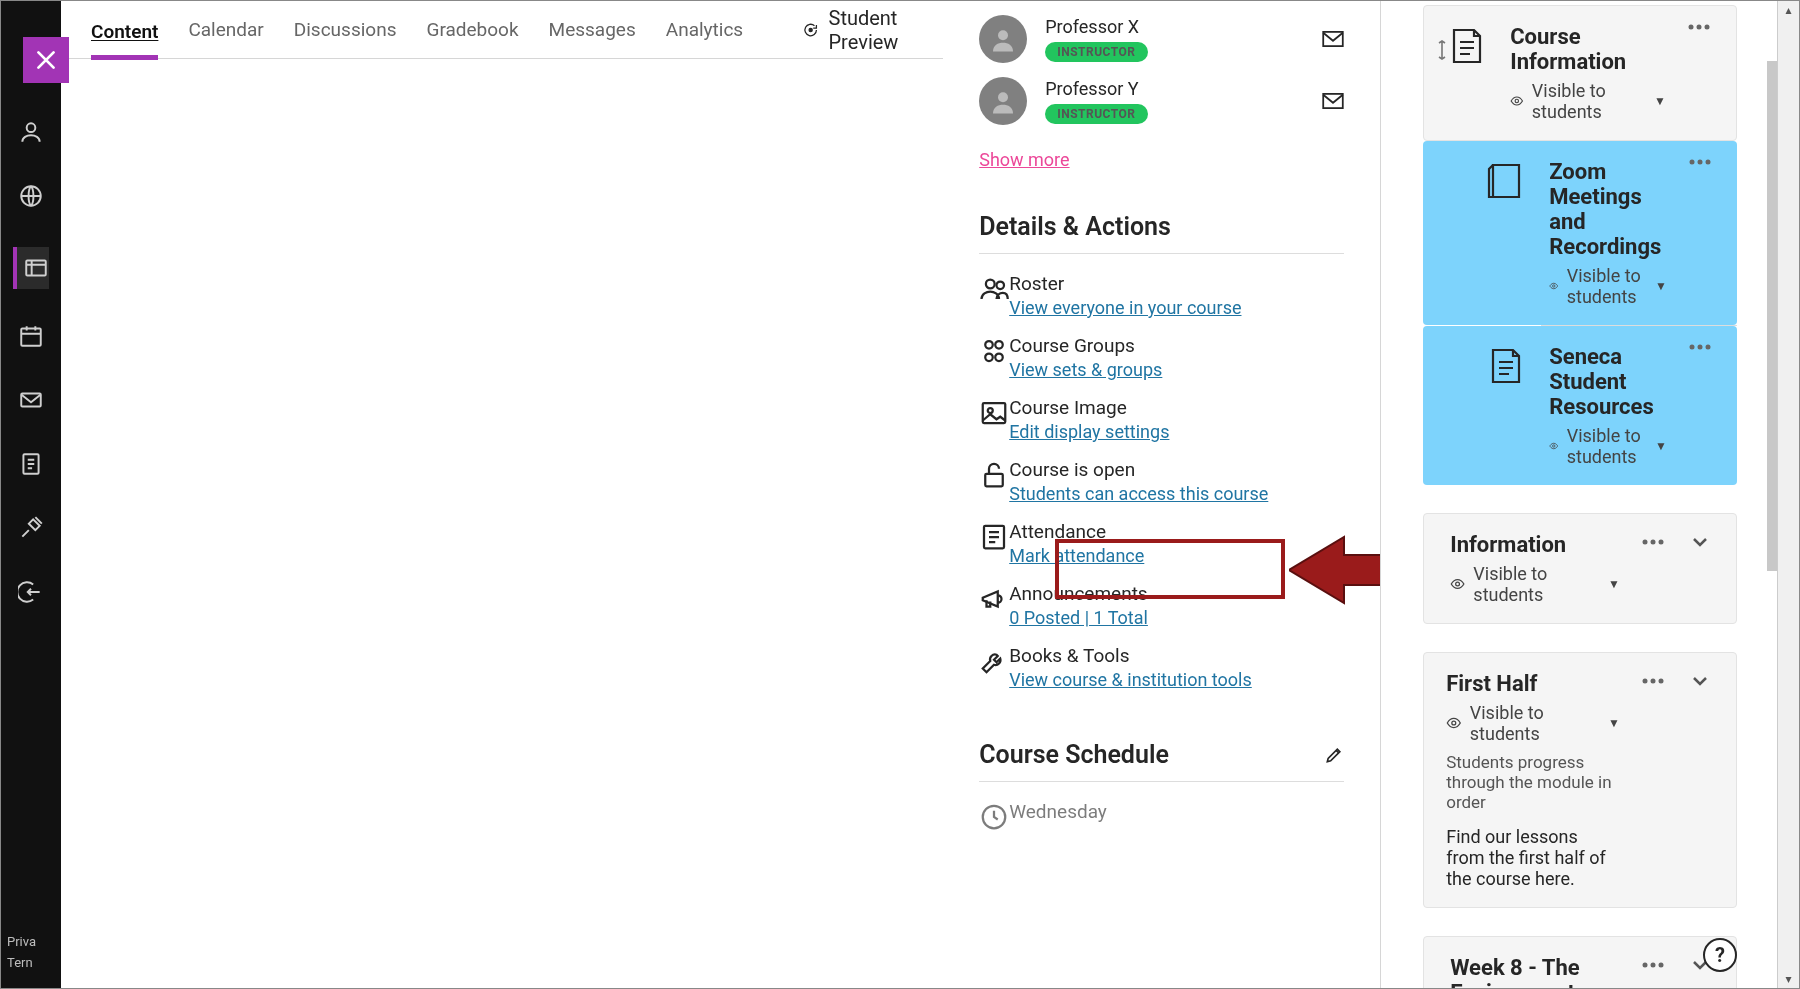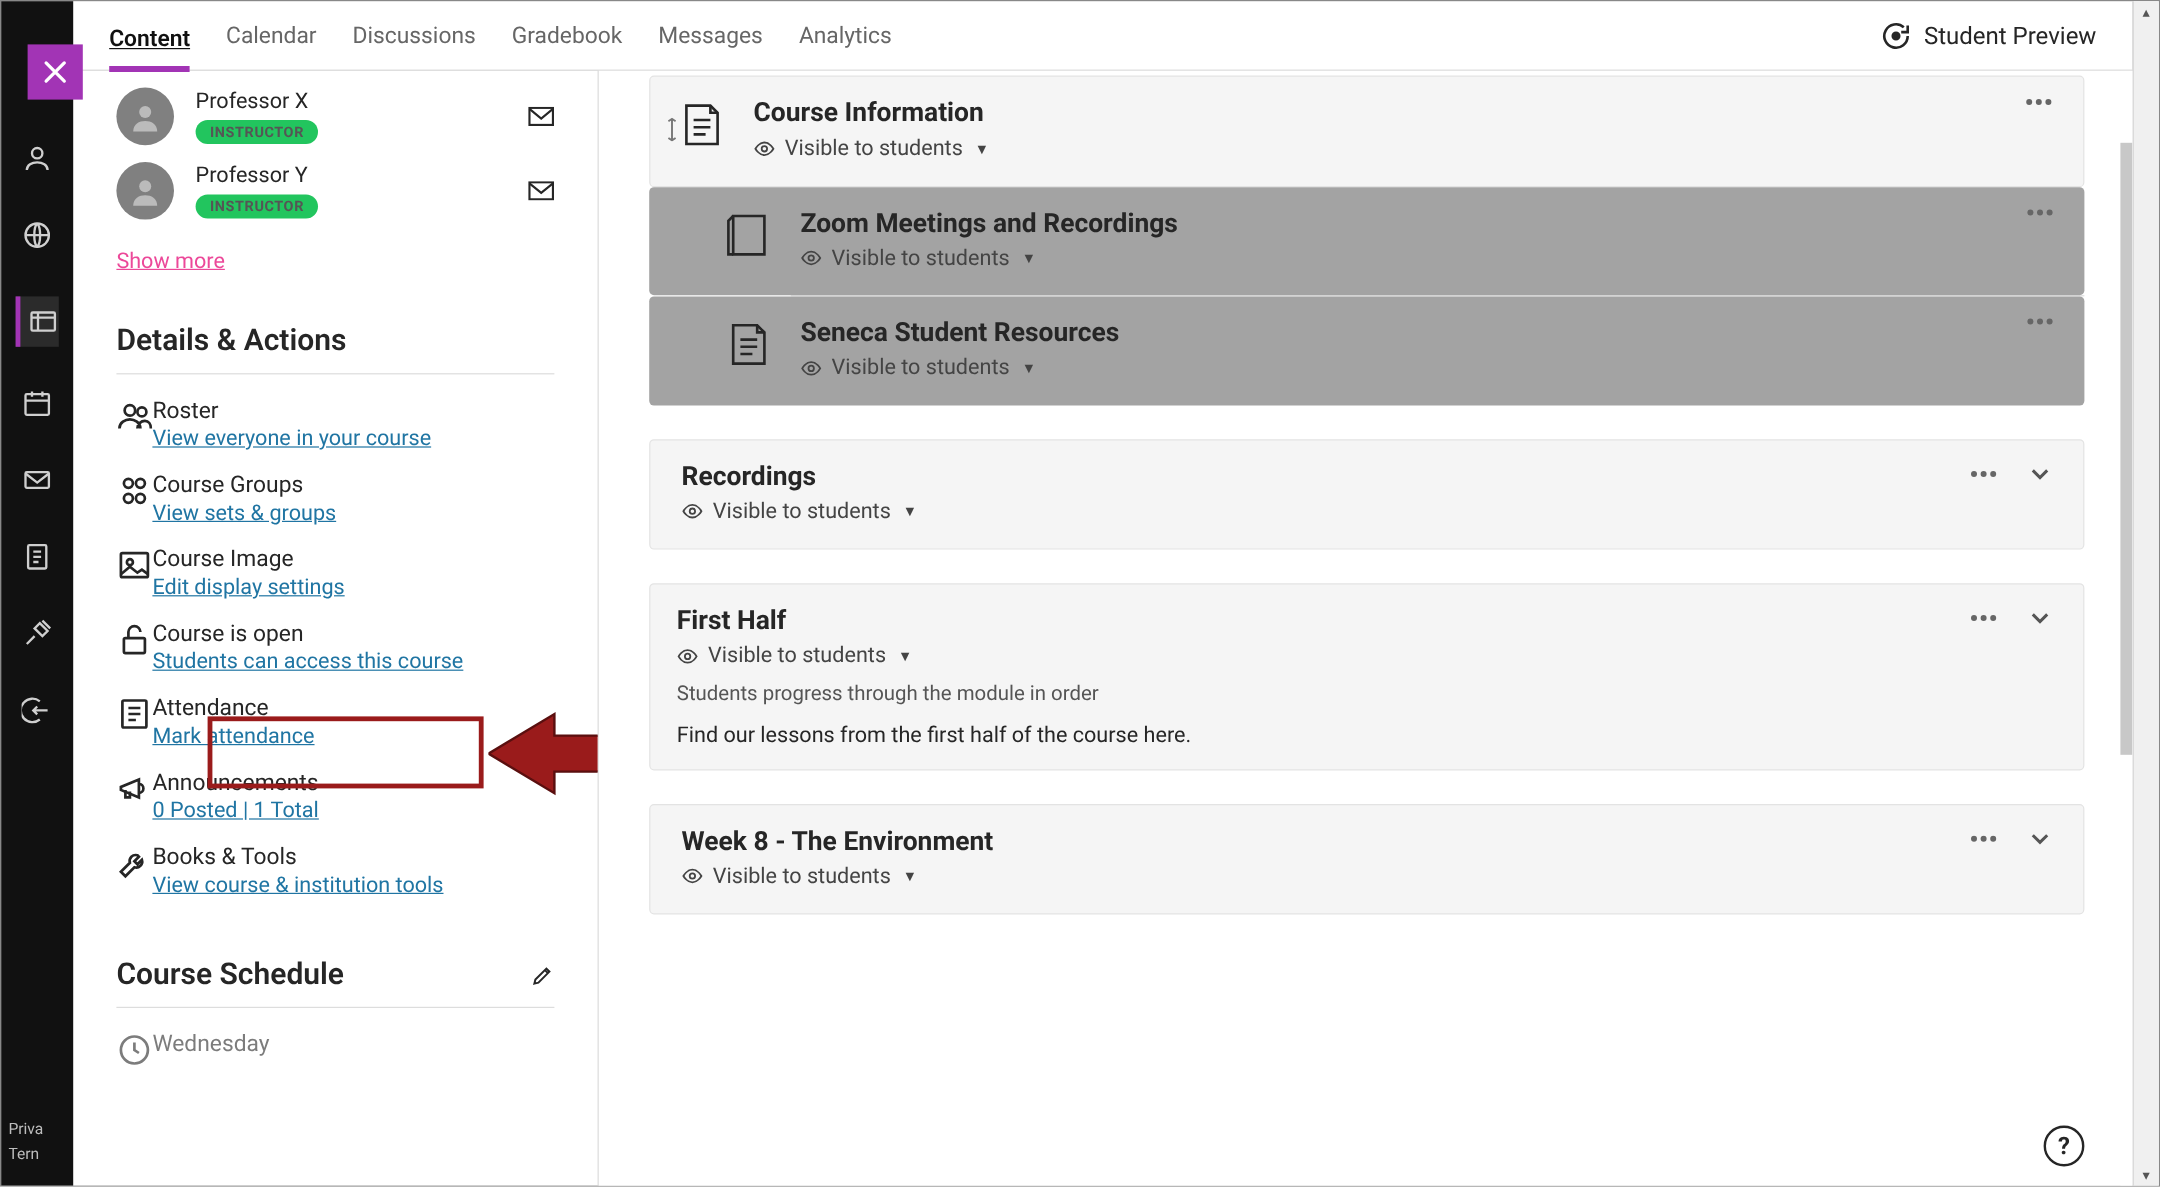--- a/index.html
+++ b/index.html
@@ -12,21 +12,21 @@
 
 .rail { width: 60px; background: #111; color: #fff; display: flex; flex-direction: column; align-items: center; position: relative; padding-top: 0; }
 .close-btn { position: absolute; top: 36px; left: 22px; width: 46px; height: 46px; background: #a234b5; display: flex; align-items: center; justify-content: center; z-index: 5; }
 .close-btn svg { width: 26px; height: 26px; stroke: #fff; }
 .rail-spacer { height: 118px; }
 .rail-icons { display: flex; flex-direction: column; gap: 34px; align-items: center; }
 .rail-ic { width: 26px; height: 26px; color: #cfcfcf; }
 .rail-item.active { background: #2b2b2b; border-left: 4px solid #a234b5; padding: 8px 0 8px 6px; width: 100%; display:flex; justify-content:center; }
 .rail-foot { position: absolute; bottom: 14px; left: 6px; font-size: 13px; color: #bdbdbd; line-height: 1.6; }
 
-.panel { flex: 1; display: flex; flex-direction: column; min-width: 0; position: relative; }
+.panel { flex: 1; display: flex; flex-direction: row; min-width: 0; position: relative; }
 
 .topnav { height: 58px; border-bottom: 1px solid #d6d6d6; display: flex; align-items: center; padding: 0 30px 0 30px; gap: 30px; font-size: 19px; color: #666; position: relative; }
 .topnav .tab { cursor: pointer; padding: 4px 0; }
 .topnav .tab.active { color: #111; font-weight: 600; border-bottom: 5px solid #a234b5; padding-bottom: 12px; margin-bottom: -16px; text-decoration: underline; text-underline-offset: 2px; }
 .topnav .spacer { flex: 1; }
 .student-preview { display: flex; align-items: center; gap: 10px; font-size: 20px; color: #262626; font-weight: 400; }
 .student-preview svg { width: 26px; height: 26px; }
 
 .body { flex: 1; display: flex; min-height: 0; }
 .sidebar { width: 438px; border-right: 1px solid #d6d6d6; padding: 14px 36px 0 36px; overflow: hidden; position: relative; }
@@ -49,21 +49,21 @@
 .da-ic { width: 30px; height: 30px; flex-shrink: 0; margin-top: 2px; }
 .da-text .da-title { font-size: 19px; color: #262626; }
 .da-text .da-link { font-size: 18px; color: #2075a3; text-decoration: underline; display: inline-block; margin-top: 2px; }
 
 .highlight-box { position: absolute; border: 4px solid #9a1b1b; pointer-events: none; z-index: 10; }
 .arrow-annot { position: absolute; z-index: 11; }
 
 
 .content-list { padding-top: 4px; padding-left: 28px; }
 .card { background: #f5f5f5; border: 1px solid #e3e3e3; border-radius: 4px; padding: 18px 26px 18px 20px; margin-bottom: 0; display: flex; align-items: flex-start; gap: 22px; position: relative; }
-.card.light { background: #a3a3a3; border: 0; border-bottom: 0; padding-left: 60px; }
+.card.light { background: #7dd3fc; border: 0; border-bottom: 0; padding-left: 60px; }
 .card .reorder { position: absolute; left: 10px; top: 34px; color: #777; }
 .card-ic { width: 44px; height: 44px; flex-shrink: 0; }
 .card-body { flex: 1; }
 .card-title { font-size: 22px; font-weight: 700; color: #262626; margin-bottom: 4px; }
 .card-sub { font-size: 17px; color: #555; margin-top: 8px; }
 .card-desc { font-size: 18px; color: #262626; margin-top: 14px; }
 .vis { display: inline-flex; align-items: center; gap: 8px; font-size: 18px; color: #444; margin-top: 2px; }
 .vis svg { width: 18px; height: 18px; }
 .caret { font-size: 12px; margin-left: 2px; }
 .card-actions { display: flex; align-items: center; gap: 26px; }
@@ -354,21 +354,21 @@
                       <circle cx="11" cy="3" r="2.5" fill="#666"></circle>
                       <circle cx="19" cy="3" r="2.5" fill="#666"></circle>
                     </svg>
             </div>
           </div>
 
           <div class="gap"></div>
 
           <div class="card">
             <div class="card-body" style="margin-left:6px;">
-              <div class="card-title">Recordings</div>
+              <div class="card-title">Information</div>
               <div class="vis">
                       <svg viewBox="0 0 24 24" fill="none" stroke="#444" stroke-width="2">
                         <path d="M2 12s4-7 10-7 10 7 10 7-4 7-10 7S2 12 2 12z"></path>
                         <circle cx="12" cy="12" r="3"></circle>
                       </svg>
                       <span>Visible to students</span>
                       <span class="caret">▼</span>
                     </div>
             </div>
             <div class="card-actions">

